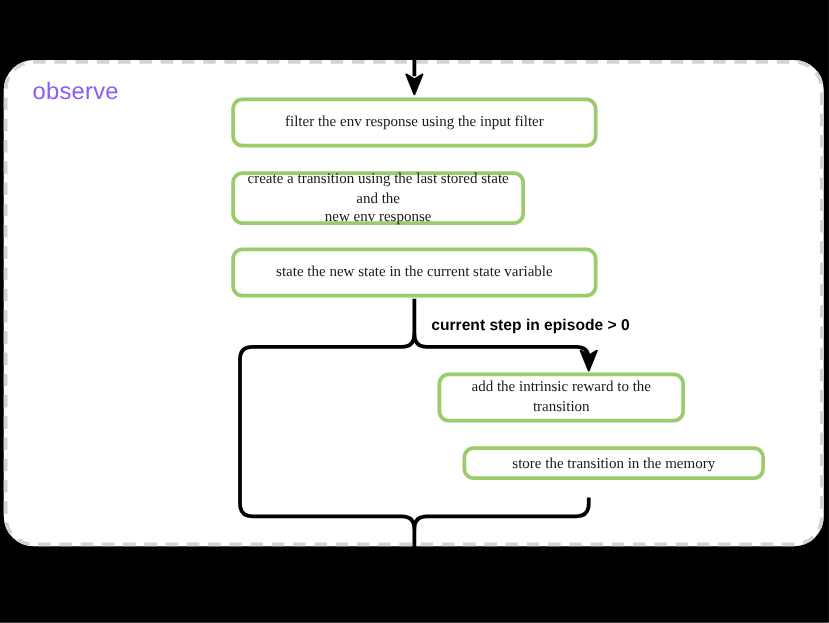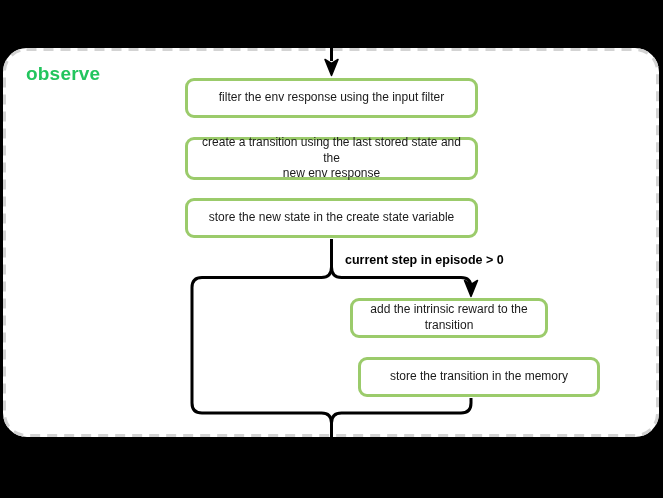--- a/index.html
+++ b/index.html
@@ -41,47 +41,48 @@
   .arrowhead {
     fill: var(--connector, #000);
     stroke: var(--connector, #000);
     stroke-width: 1.5;
     stroke-linejoin: round;
   }
   .group-title {
     position: absolute;
     left: 26px; top: 63px;
     font-size: 19px;
-    font-weight: bold;
-    color: #22c55e;
+    font-weight: normal;
+    color: #8b5cf6;
     z-index: 3;
     letter-spacing: 0.2px;
   }
   .node {
     position: absolute;
     box-sizing: border-box;
     background: var(--node-fill, #fff);
     border: 3px solid var(--node-border, #9bcb6b);
     border-radius: 9px;
     display: flex;
     align-items: center;
     justify-content: center;
     text-align: center;
     font-size: 12px;
     line-height: 1.3;
     color: var(--text, #1a1a1a);
     padding: 2px 8px;
     white-space: pre-line;
     z-index: 3;
+    font-family: Liberation Serif, serif;
   }
   .node-1 { left: 185px; top:  78px; width: 293px; height: 40px; }
-  .node-2 { left: 185px; top: 137px; width: 293px; height: 43px; }
+  .node-2 { left: 185px; top: 137px; width: 235px; height: 43px; }
   .node-3 { left: 185px; top: 198px; width: 293px; height: 40px; }
   .node-4 { left: 350px; top: 298px; width: 198px; height: 40px; }
-  .node-5 { left: 358px; top: 357px; width: 242px; height: 40px; }
+  .node-5 { left: 370px; top: 357px; width: 242px; height: 27px; }
   .condition-label {
     position: absolute;
     left: 345px; top: 253px;
     font-size: 12.5px;
     font-weight: bold;
     color: #000;
     z-index: 3;
     white-space: nowrap;
     text-align: center;
   }
@@ -108,21 +109,21 @@
     <path class="conn" d="M471 398 V 403 Q471 413 461 413 H 341.5 Q331.5 413 331.5 423"></path>
   </svg>
 
   <div class="group-title">observe</div>
 
   <div class="node node-1">filter the env response using the input filter</div>
 
   <div class="node node-2">create a transition using the last stored state and the
 new env response</div>
 
-  <div class="node node-3">store the new state in the create state variable</div>
+  <div class="node node-3">state the new state in the current state variable</div>
 
   <div class="node node-4">add the intrinsic reward to the transition</div>
 
   <div class="node node-5">store the transition in the memory</div>
 
   <div class="condition-label">current step in episode &gt; 0</div>
 
 </div>
 
 </body></html>

